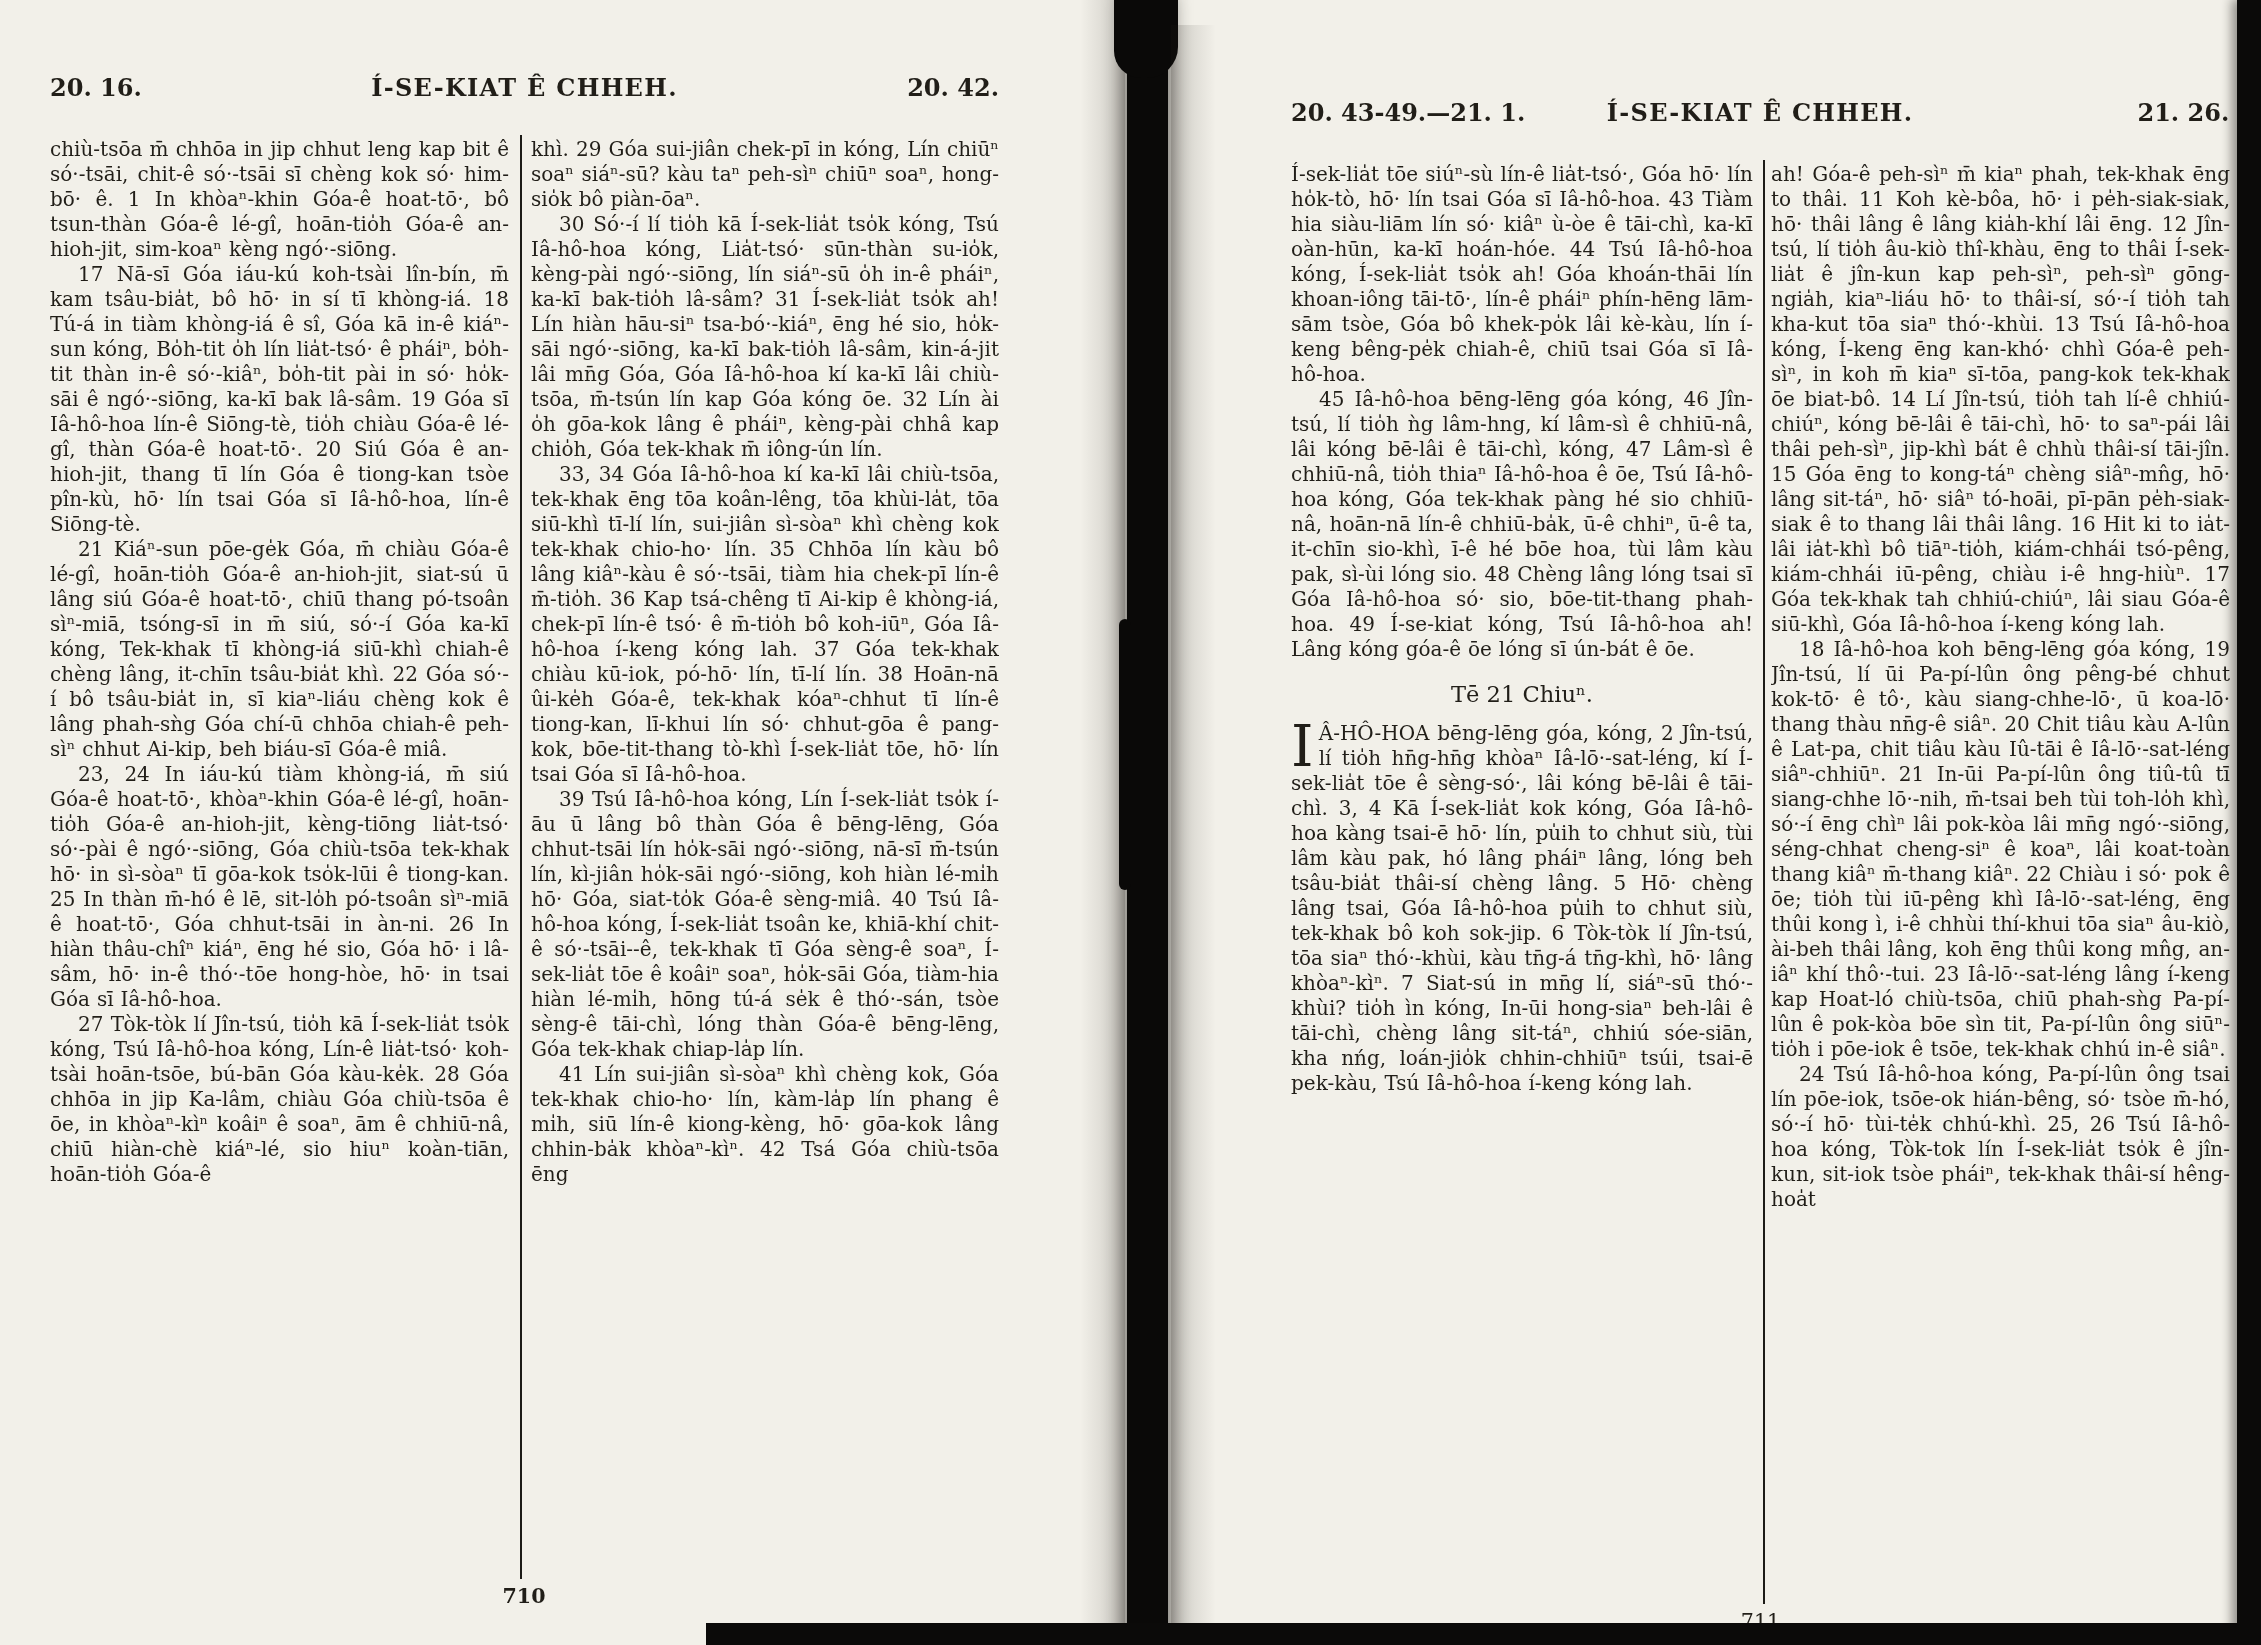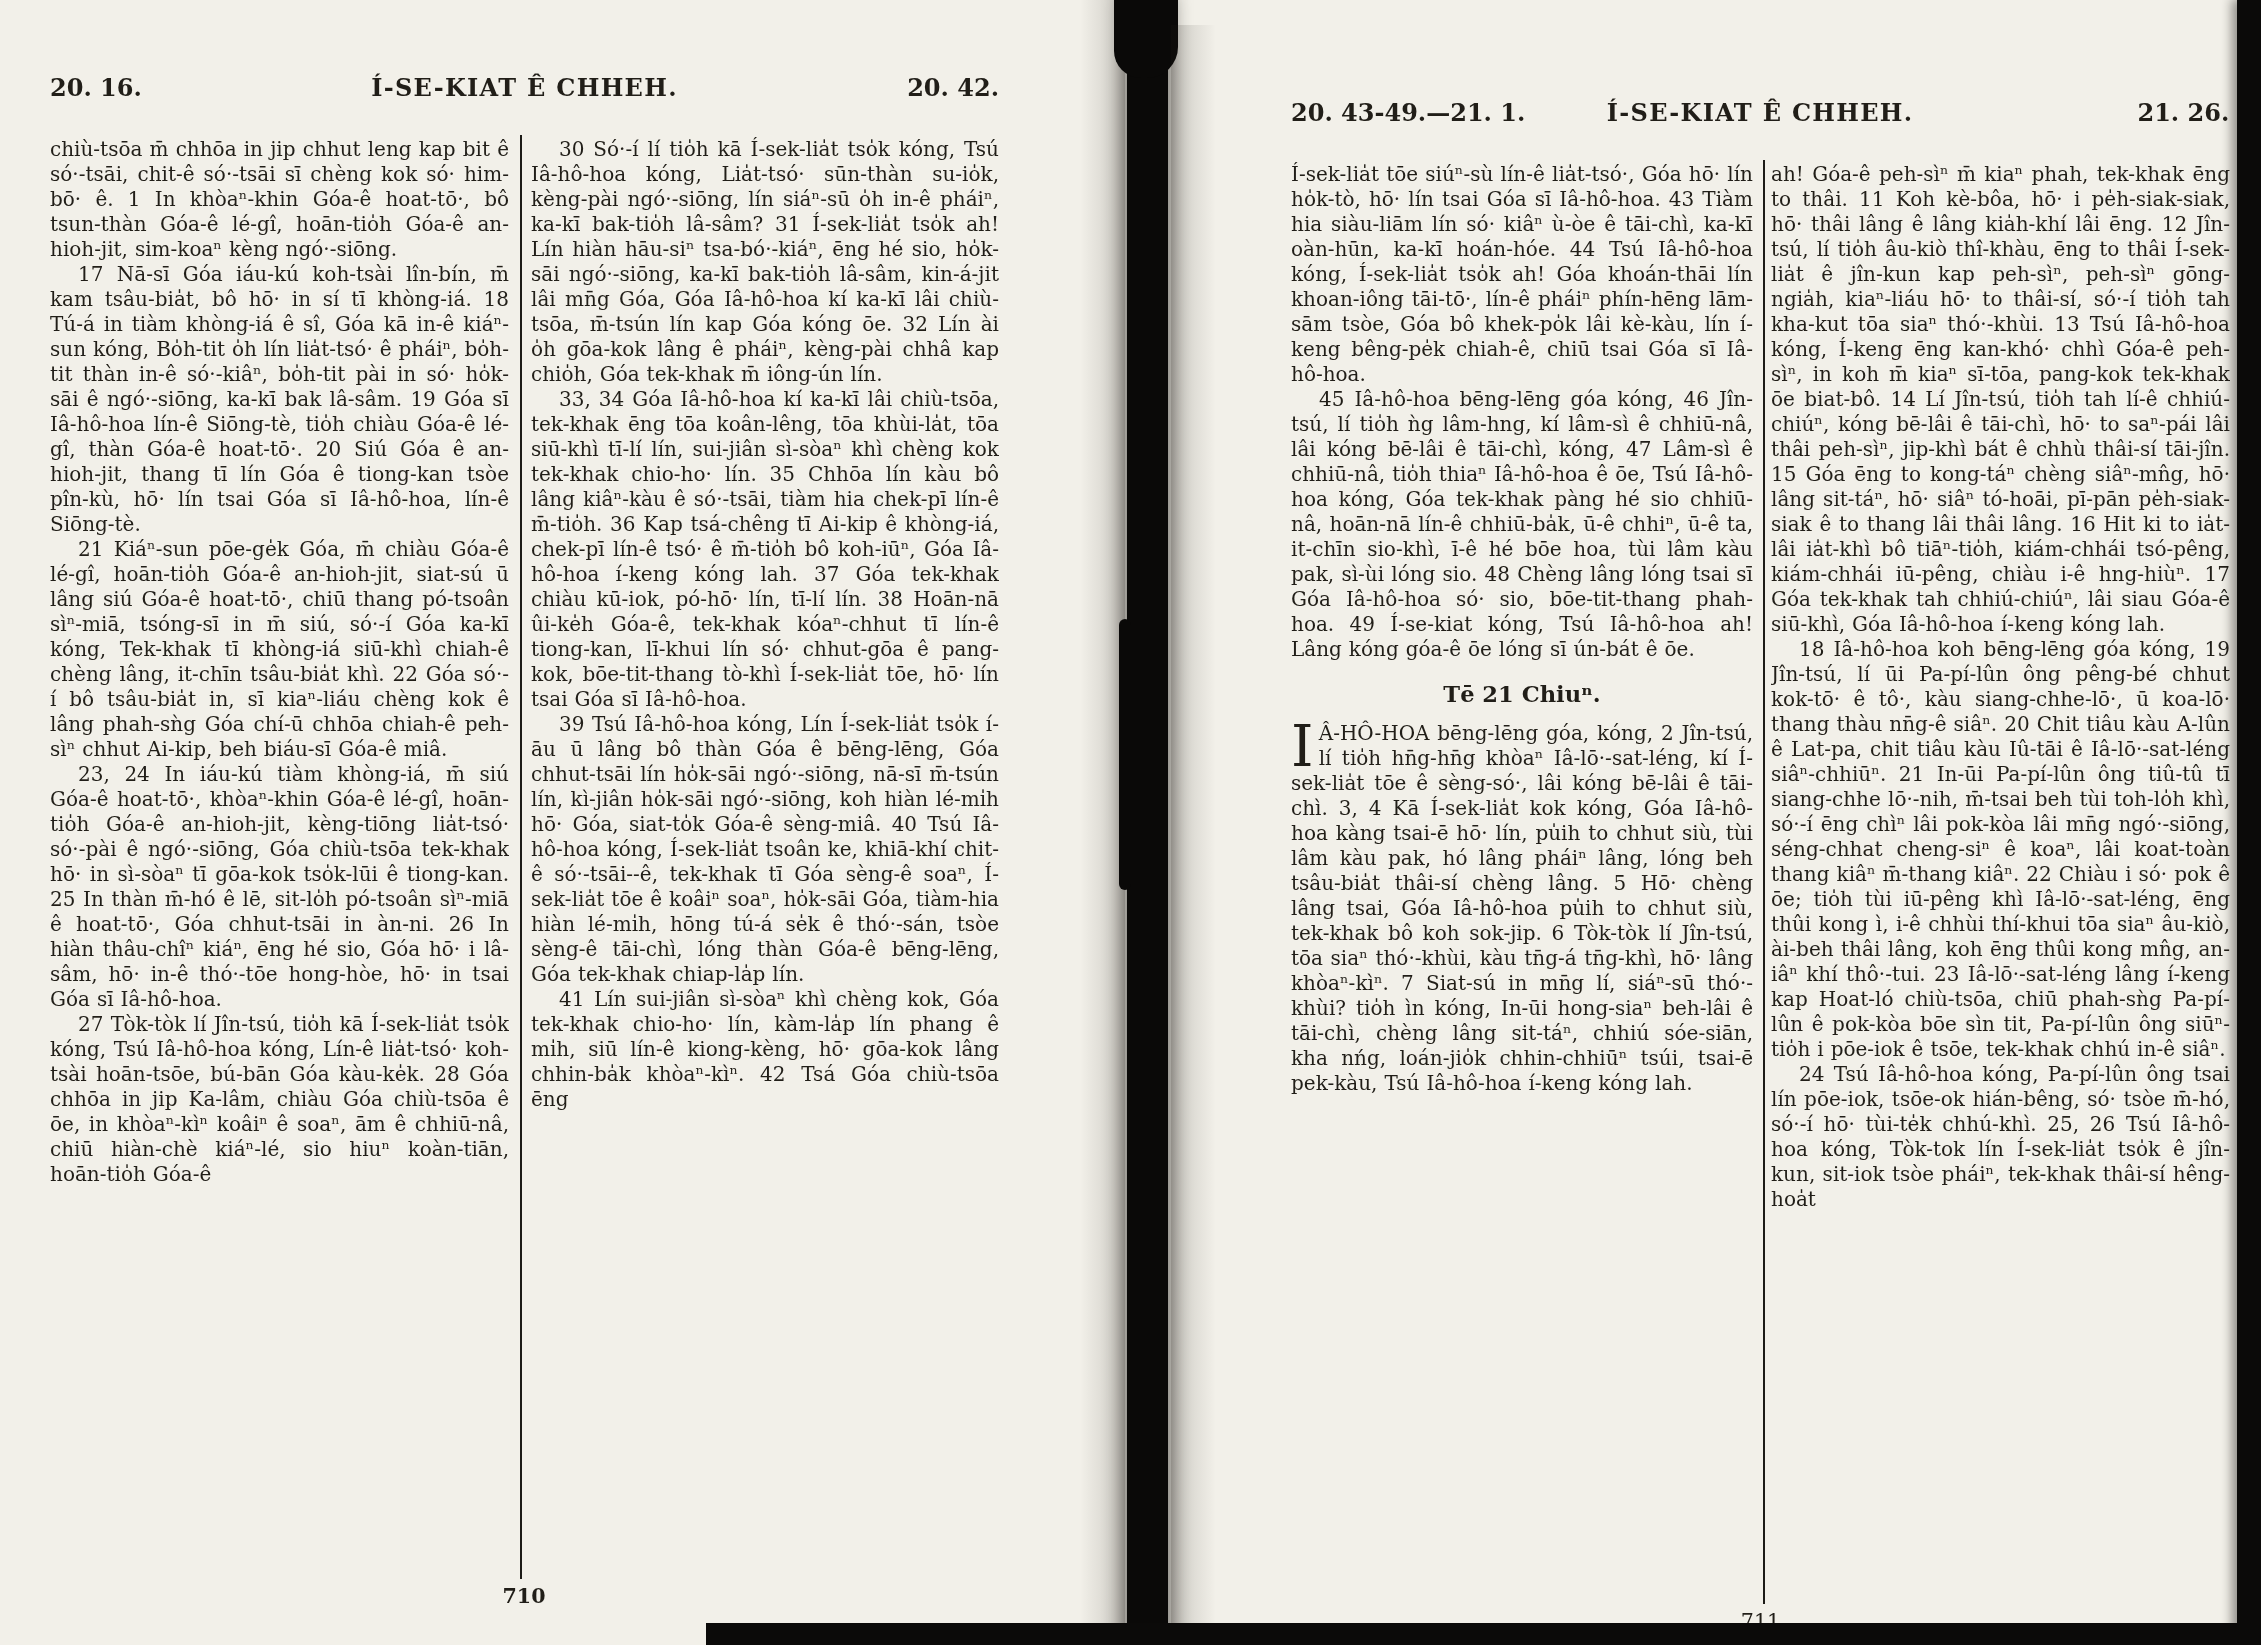--- a/index.html
+++ b/index.html
@@ -69,21 +69,21 @@
     margin: 0;
     font-size: 20px;
     line-height: 25px;
     text-indent: 28px;
     word-spacing: 0.6px;
   }
   p.para.noindent { text-indent: 0; }
 
   .chapter-heading {
     text-align: center;
-    font-weight: bold;
+    font-weight: normal;
     font-size: 22.6px;
     margin: 19.3px 0 14px 0;
   }
 
   .dropcap {
     float: left;
     font-size: 57px;
     line-height: 46px;
     padding: 1.3px 5.2px 0 0;
   }
@@ -166,20 +166,21 @@
     </div>
     <div class="text-col col-1">
         <p class="para noindent">chiù-tsōa m̄ chhōa in jip chhut leng kap bit ê só·-tsāi, chit-ê só·-tsāi sī chèng kok só· him-bō· ê. 1 In khòaⁿ-khin Góa-ê hoat-tō·, bô tsun-thàn Góa-ê lé-gî, hoān-tio̍h Góa-ê an-hioh-jit, sim-koaⁿ kèng ngó·-siōng.</p>
         <p class="para">17 Nā-sī Góa iáu-kú koh-tsài lîn-bín, m̄ kam tsâu-bia̍t, bô hō· in sí tī khòng-iá. 18 Tú-á in tiàm khòng-iá ê sî, Góa kā in-ê kiáⁿ-sun kóng, Bo̍h-tit o̍h lín lia̍t-tsó· ê pháiⁿ, bo̍h-tit thàn in-ê só·-kiâⁿ, bo̍h-tit pài in só· ho̍k-sāi ê ngó·-siōng, ka-kī bak lâ-sâm. 19 Góa sī Iâ-hô-hoa lín-ê Siōng-tè, tio̍h chiàu Góa-ê lé-gî, thàn Góa-ê hoat-tō·. 20 Siú Góa ê an-hioh-jit, thang tī lín Góa ê tiong-kan tsòe pîn-kù, hō· lín tsai Góa sī Iâ-hô-hoa, lín-ê Siōng-tè.</p>
         <p class="para">21 Kiáⁿ-sun pōe-ge̍k Góa, m̄ chiàu Góa-ê lé-gî, hoān-tio̍h Góa-ê an-hioh-jit, siat-sú ū lâng siú Góa-ê hoat-tō·, chiū thang pó-tsoân sìⁿ-miā, tsóng-sī in m̄ siú, só·-í Góa ka-kī kóng, Tek-khak tī khòng-iá siū-khì chiah-ê chèng lâng, it-chīn tsâu-bia̍t khì. 22 Góa só·-í bô tsâu-bia̍t in, sī kiaⁿ-liáu chèng kok ê lâng phah-sǹg Góa chí-ū chhōa chiah-ê peh-sìⁿ chhut Ai-kip, beh biáu-sī Góa-ê miâ.</p>
         <p class="para">23, 24 In iáu-kú tiàm khòng-iá, m̄ siú Góa-ê hoat-tō·, khòaⁿ-khin Góa-ê lé-gî, hoān-tio̍h Góa-ê an-hioh-jit, kèng-tiōng lia̍t-tsó· só·-pài ê ngó·-siōng, Góa chiù-tsōa tek-khak hō· in sì-sòaⁿ tī gōa-kok tso̍k-lūi ê tiong-kan. 25 In thàn m̄-hó ê lē, sit-lo̍h pó-tsoân sìⁿ-miā ê hoat-tō·, Góa chhut-tsāi in àn-ni. 26 In hiàn thâu-chîⁿ kiáⁿ, ēng hé sio, Góa hō· i lâ-sâm, hō· in-ê thó·-tōe hong-hòe, hō· in tsai Góa sī Iâ-hô-hoa.</p>
         <p class="para">27 Tòk-tòk lí Jîn-tsú, tio̍h kā Í-sek-lia̍t tso̍k kóng, Tsú Iâ-hô-hoa kóng, Lín-ê lia̍t-tsó· koh-tsài hoān-tsōe, bú-bān Góa kàu-ke̍k. 28 Góa chhōa in jip Ka-lâm, chiàu Góa chiù-tsōa ê ōe, in khòaⁿ-kìⁿ koâiⁿ ê soaⁿ, ām ê chhiū-nâ, chiū hiàn-chè kiáⁿ-lé, sio hiuⁿ koàn-tiān, hoān-tio̍h Góa-ê</p>
       </div>
     <div class="col-divider"></div>
     <div class="text-col col-2">
+        <p class="para noindent">khì. 29 Góa sui-jiân chek-pī in kóng, Lín chiūⁿ soaⁿ siáⁿ-sū? kàu taⁿ peh-sìⁿ chiūⁿ soaⁿ, hong-sio̍k bô piàn-ōaⁿ.</p>
         <p class="para">30 Só·-í lí tio̍h kā Í-sek-lia̍t tso̍k kóng, Tsú Iâ-hô-hoa kóng, Lia̍t-tsó· sūn-thàn su-io̍k, kèng-pài ngó·-siōng, lín siáⁿ-sū o̍h in-ê pháiⁿ, ka-kī bak-tio̍h lâ-sâm? 31 Í-sek-lia̍t tso̍k ah! Lín hiàn hāu-siⁿ tsa-bó·-kiáⁿ, ēng hé sio, ho̍k-sāi ngó·-siōng, ka-kī bak-tio̍h lâ-sâm, kin-á-jit lâi mn̄g Góa, Góa Iâ-hô-hoa kí ka-kī lâi chiù-tsōa, m̄-tsún lín kap Góa kóng ōe. 32 Lín ài o̍h gōa-kok lâng ê pháiⁿ, kèng-pài chhâ kap chio̍h, Góa tek-khak m̄ iông-ún lín.</p>
         <p class="para">33, 34 Góa Iâ-hô-hoa kí ka-kī lâi chiù-tsōa, tek-khak ēng tōa koân-lêng, tōa khùi-la̍t, tōa siū-khì tī-lí lín, sui-jiân sì-sòaⁿ khì chèng kok tek-khak chio-ho· lín. 35 Chhōa lín kàu bô lâng kiâⁿ-kàu ê só·-tsāi, tiàm hia chek-pī lín-ê m̄-tio̍h. 36 Kap tsá-chêng tī Ai-kip ê khòng-iá, chek-pī lín-ê tsó· ê m̄-tio̍h bô koh-iūⁿ, Góa Iâ-hô-hoa í-keng kóng lah. 37 Góa tek-khak chiàu kū-iok, pó-hō· lín, tī-lí lín. 38 Hoān-nā ûi-ke̍h Góa-ê, tek-khak kóaⁿ-chhut tī lín-ê tiong-kan, lī-khui lín só· chhut-gōa ê pang-kok, bōe-tit-thang tò-khì Í-sek-lia̍t tōe, hō· lín tsai Góa sī Iâ-hô-hoa.</p>
         <p class="para">39 Tsú Iâ-hô-hoa kóng, Lín Í-sek-lia̍t tso̍k í-āu ū lâng bô thàn Góa ê bēng-lēng, Góa chhut-tsāi lín ho̍k-sāi ngó·-siōng, nā-sī m̄-tsún lín, kì-jiân ho̍k-sāi ngó·-siōng, koh hiàn lé-mi̍h hō· Góa, siat-to̍k Góa-ê sèng-miâ. 40 Tsú Iâ-hô-hoa kóng, Í-sek-lia̍t tsoân ke, khiā-khí chit-ê só·-tsāi--ê, tek-khak tī Góa sèng-ê soaⁿ, Í-sek-lia̍t tōe ê koâiⁿ soaⁿ, ho̍k-sāi Góa, tiàm-hia hiàn lé-mi̍h, hōng tú-á se̍k ê thó·-sán, tsòe sèng-ê tāi-chì, lóng thàn Góa-ê bēng-lēng, Góa tek-khak chiap-la̍p lín.</p>
         <p class="para">41 Lín sui-jiân sì-sòaⁿ khì chèng kok, Góa tek-khak chio-ho· lín, kàm-la̍p lín phang ê mi̍h, siū lín-ê kiong-kèng, hō· gōa-kok lâng chhin-ba̍k khòaⁿ-kìⁿ. 42 Tsá Góa chiù-tsōa ēng</p>
       </div>
     <div class="page-number">710</div>
     <div class="page-shade-inner-left"></div>
   </div>
 
   <div id="gutter"></div>

